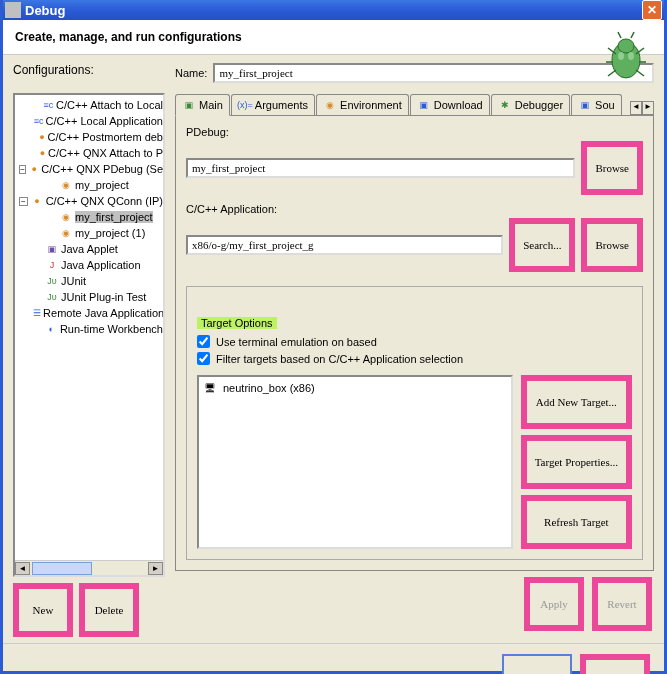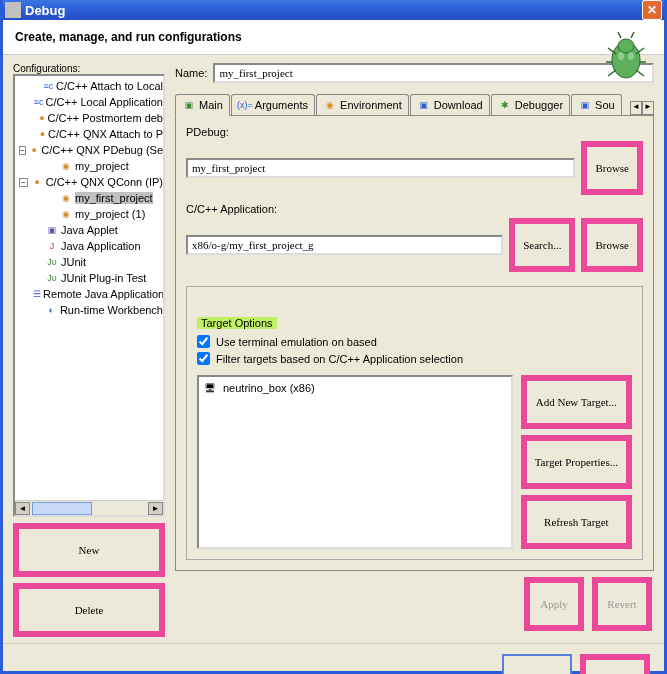--- a/index.html
+++ b/index.html
@@ -7,31 +7,31 @@
 .window { background: #ece9d8; border: 3px solid #2b5bd7; border-top: none; height: 100%; display: flex; flex-direction: column; }
 .titlebar { height: 28px; background: linear-gradient(to bottom, #3b77e3, #2b5bd7 50%, #2350c4); display: flex; align-items: center; padding: 0 2px; }
 .titlebar-icon { width: 16px; height: 16px; background: #c0c0c0; margin-right: 4px; }
 .titlebar-text { color: #fff; font-weight: bold; font-size: 13px; flex: 1; }
 .close-btn { width: 20px; height: 20px; background: #e2692f; border: 1px solid #fff; color: #fff; font-weight: bold; font-size: 12px; text-align: center; line-height: 18px; cursor: pointer; border-radius: 2px; }
 .header { padding: 10px 12px; background: #fff; border-bottom: 1px solid #ccc; display: flex; align-items: center; position: relative; height: 72px; }
 .header-text { font-weight: bold; font-size: 12px; color: #000; }
 .bug-icon { position: absolute; right: 10px; top: 8px; width: 56px; height: 56px; }
 .body { flex: 1; display: flex; padding: 8px 10px 6px 10px; gap: 10px; }
 .left-pane { width: 152px; display: flex; flex-direction: column; }
-.left-label { font-size: 10px; margin-bottom: 0; }
+.left-label { font-size: 12px; margin-bottom: 16px; }
 .tree-container { border: 2px inset #dcdcdc; background: #fff; flex: 1; overflow: hidden; position: relative; }
 .tree { padding: 2px 0; font-size: 11px; }
 .tree-row { display: flex; align-items: center; height: 16px; white-space: nowrap; padding-left: 2px; }
 .tree-toggle { width: 9px; height: 9px; border: 1px solid #888; font-size: 8px; text-align: center; line-height: 7px; margin-right: 3px; background:#fff; }
 .tree-icon { width: 14px; height: 14px; margin-right: 2px; display: inline-flex; align-items: center; justify-content: center; font-size: 9px; }
 .tree-row.selected span.label { background: #c0c0c0; }
 .hscroll { position: absolute; bottom: 0; left: 0; right: 0; height: 15px; background: #ece9d8; border-top: 1px solid #ccc; display: flex; align-items: center; }
 .hscroll-btn { width: 15px; height: 13px; background: #d4d0c8; border: 1px solid #888; font-size: 8px; text-align: center; line-height: 11px; }
 .hscroll-thumb { width: 60px; height: 13px; background: #c7d8f8; border: 1px solid #7a9edb; margin-left: 2px; }
-.left-buttons { display: flex; gap: 6px; margin-top: 6px; flex-direction: column; }
+.left-buttons { display: flex; gap: 6px; margin-top: 6px; }
 .btn { font-family: Tahoma; font-size: 11px; background: #ece9d8; border: 6px solid #ec4899; padding: 15px 8px; cursor: pointer; min-width: 60px; }
 .btn.disabled { color: #999; }
 .btn.primary { border: 2px solid #5a7edb; padding: 2px 7px; }
 .right-pane { flex: 1; display: flex; flex-direction: column; }
 .name-row { display: flex; align-items: center; gap: 6px; margin-bottom: 10px; }
 .name-row input[type=text] { flex: 1; border: 2px inset #dcdcdc; padding: 2px 4px; font-family: Tahoma; font-size: 11px; }
 .tabs { display: flex; align-items: flex-end; border-bottom: 1px solid #888; position: relative; }
 .tab { display: flex; align-items: center; gap: 3px; padding: 3px 6px; border: 1px solid #888; border-bottom: none; background: #ece9d8; font-size: 11px; cursor: pointer; border-top-left-radius: 3px; border-top-right-radius: 3px; margin-right: 1px; }
 .tab.active { background: #ece9d8; position: relative; top: 1px; font-weight: normal; border-bottom: 1px solid #ece9d8; }
 .tab-scroll { display: flex; margin-left: auto; }

